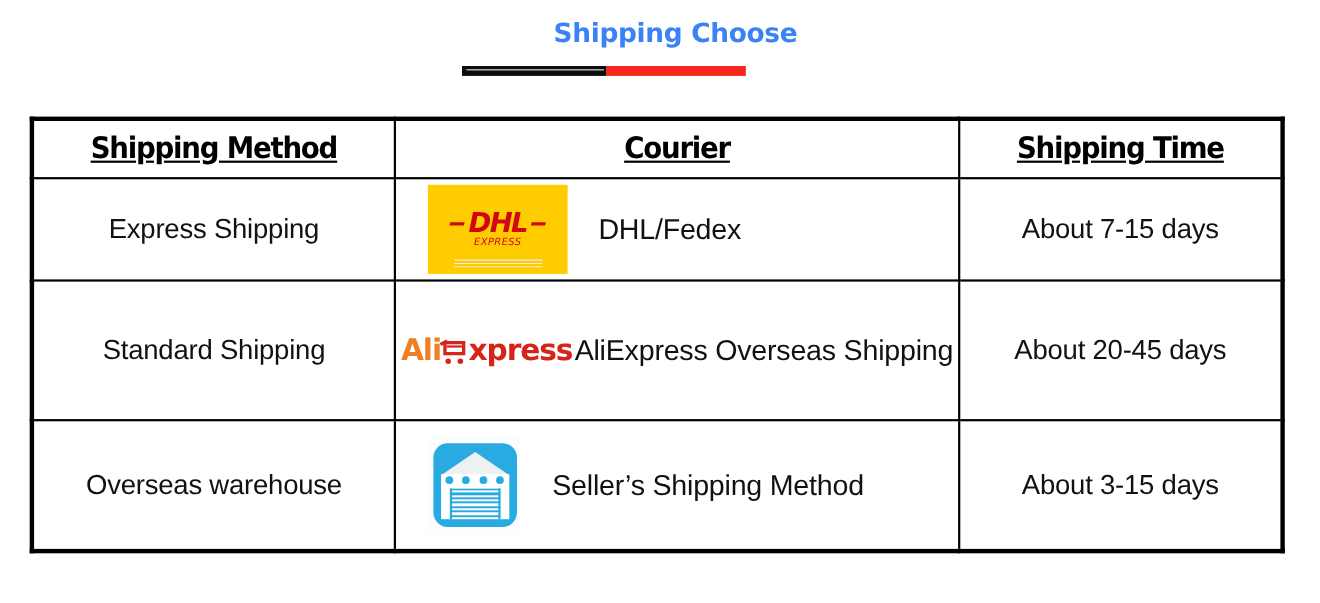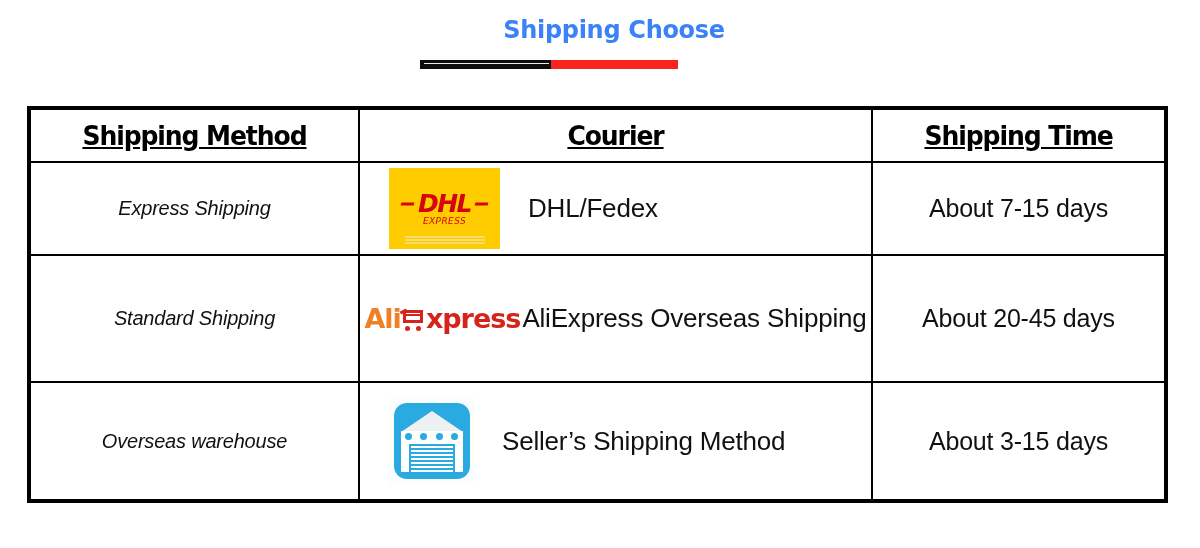--- a/index.html
+++ b/index.html
@@ -97,21 +97,21 @@
   .row-2 { height: 127px; }
   .row-3 { height: 119px; }
 
   .body-text {
     font-family: "Liberation Sans", sans-serif;
     font-size: 26px;
     font-weight: 400;
     color: #111111;
     letter-spacing: -0.2px;
   }
-  .method-cell .body-text { font-size: 20px; font-style: italic; }
+  .method-cell .body-text { font-size: 25px; }
   .time-cell .body-text   { font-size: 25px; }
 
   
   .courier-inline {
     display: flex;
     align-items: center;
     justify-content: flex-start;
     padding-left: 29px;
     gap: 28px;
   }
@@ -124,20 +124,21 @@
   }
 
   
   .dhl-logo {
     width: 111px;
     height: 81px;
     background: #ffcc00;
     position: relative;
     flex: 0 0 auto;
     overflow: hidden;
+    padding-left: 16px;
   }
   .dhl-mark {
     position: absolute;
     left: 50%;
     top: 50%;
     transform: translate(-50%, -50%);
     width: 92px;
     text-align: center;
   }
   .dhl-word {

